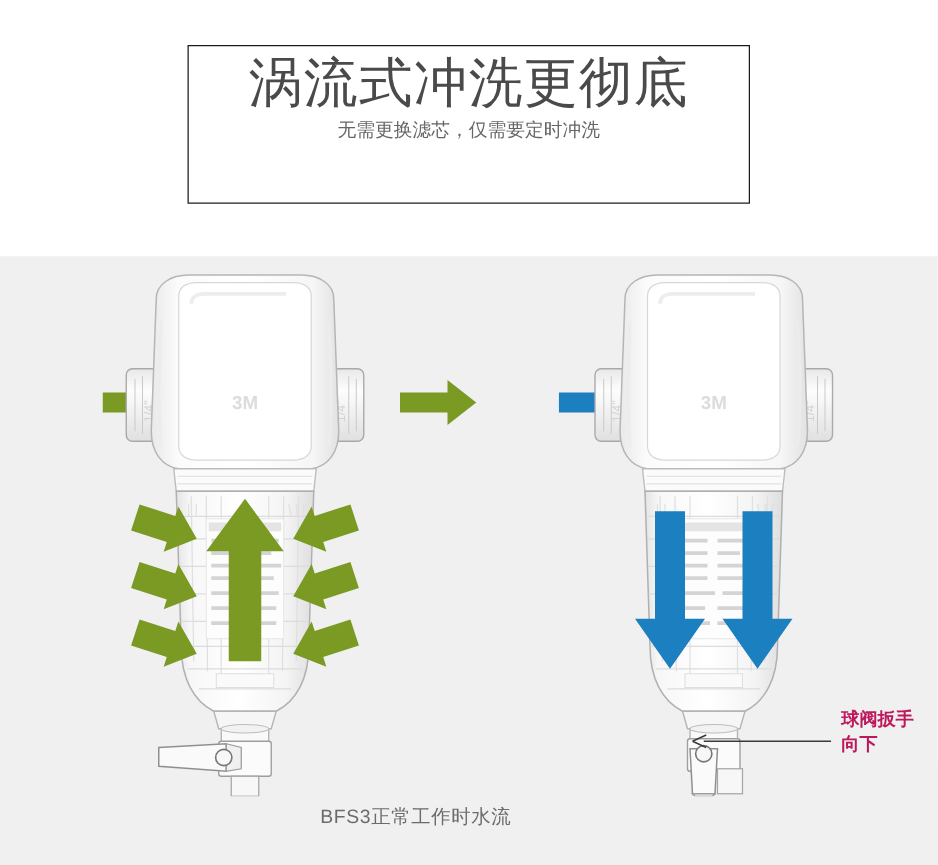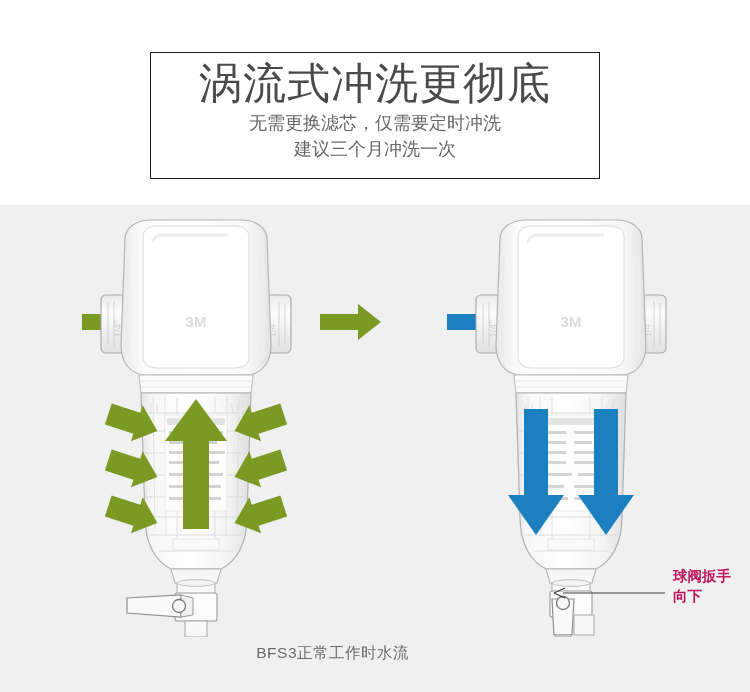--- a/index.html
+++ b/index.html
@@ -10,42 +10,41 @@
     font-family:"Liberation Sans","DejaVu Sans",sans-serif;
     overflow:hidden;
     position:relative;
   }
   .page{position:relative;width:750px;height:692px;}
 
   
   .header-zone{
     position:absolute;left:0;top:0;width:750px;height:229px;
     background:#ffffff;
-    margin-top:16px;
   }
   .header-box{
     position:absolute;left:150px;top:36px;
     width:450px;height:127px;
     border:1px solid #1c1c1c;
     box-sizing:border-box;
     background:#ffffff;
     display:flex;flex-direction:column;
     align-items:center;justify-content:flex-start;
   }
   .h-title{
     font-size:43px;
     line-height:1.05;
     color:#4a4a4a;
     letter-spacing:1px;
     font-weight:400;
     margin-top:8px;
     white-space:nowrap;
   }
   .h-sub{
-    font-size:18px;
+    font-size:15px;
     color:#666666;
     line-height:1.45;
     white-space:nowrap;
     font-weight:400;
   }
   .h-sub.first{margin-top:4px;}
 
   
   .stage{
     position:absolute;left:0;top:205px;width:750px;height:487px;
@@ -95,21 +94,20 @@
 </style>
 </head>
 <body>
 
 <div class="page">
 
   <div class="header-zone">
     <div class="header-box">
       <div class="h-title">涡流式冲洗更彻底</div>
       <div class="h-sub first">无需更换滤芯，仅需要定时冲洗</div>
-      <div class="h-sub">建议三个月冲洗一次</div>
     </div>
   </div>
 
   <div class="stage">
 
     <div class="unit left">
 
       <div class="flat-arrow" style="left:82px;top:97px;">
         <svg width="62" height="40" viewBox="0 0 62 40">
           <path d="M0,12 L38,12 L38,2 L61,20 L38,38 L38,28 L0,28 Z" fill="#7a9a23"></path>

